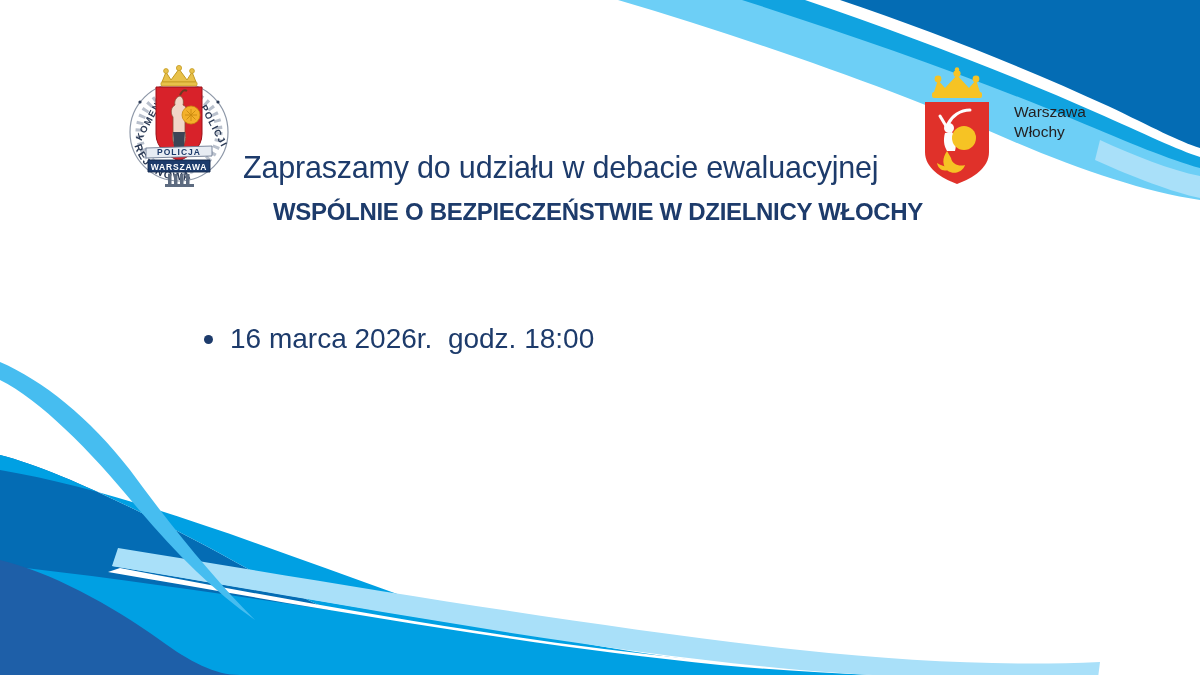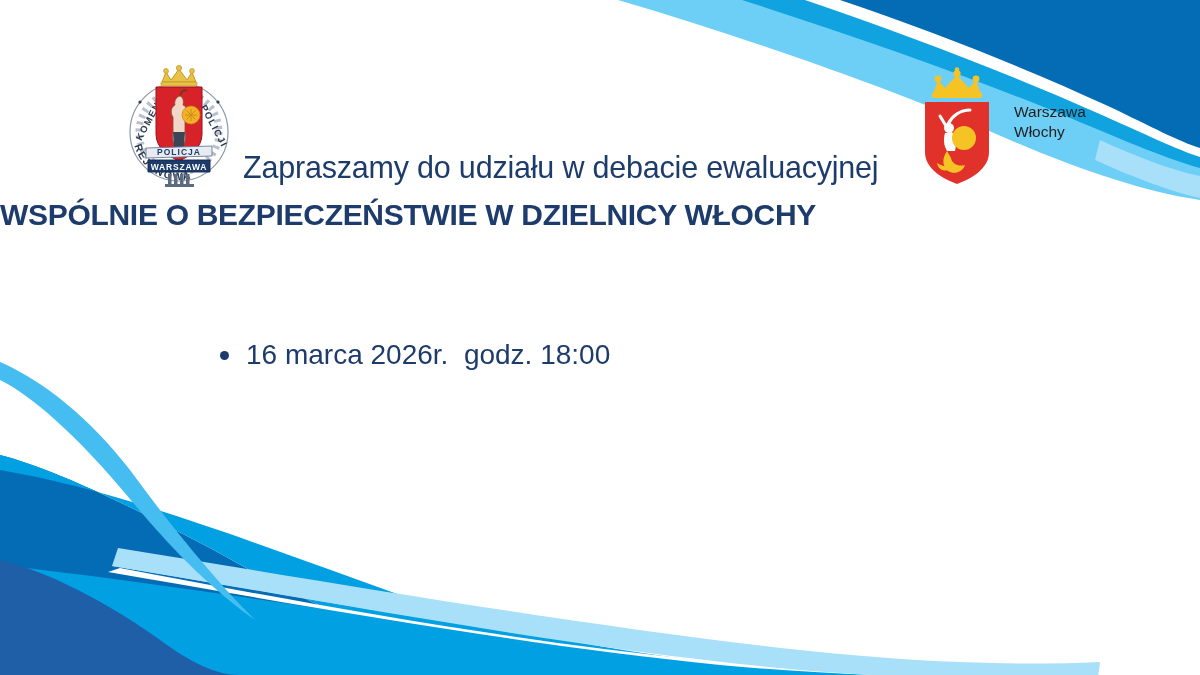--- a/index.html
+++ b/index.html
@@ -84,35 +84,35 @@
     font-family: "Liberation Sans", sans-serif;
     font-weight: 400;
   }
 
   
   .main-title {
     position: absolute;
     left: 0;
     top: 198px;
     width: 1196px;
-    text-align: left;
-    font-size: 30px;
+    text-align: center;
+    font-size: 24px;
     font-weight: bold;
     color: #1d3b6b;
     letter-spacing: -0.3px;
     font-family: "Liberation Sans", sans-serif;
   }
 
   
   .bullet-list {
     position: absolute;
     left: 198px;
     top: 315px;
     width: 860px;
-    margin: 16px;
+    margin: 0;
     padding: 0;
     list-style: none;
   }
   .bullet-list li {
     position: relative;
     padding-left: 32px;
     font-size: 28px;
     line-height: 47px;
     color: #1d3b6b;
     font-family: "Liberation Sans", sans-serif;

